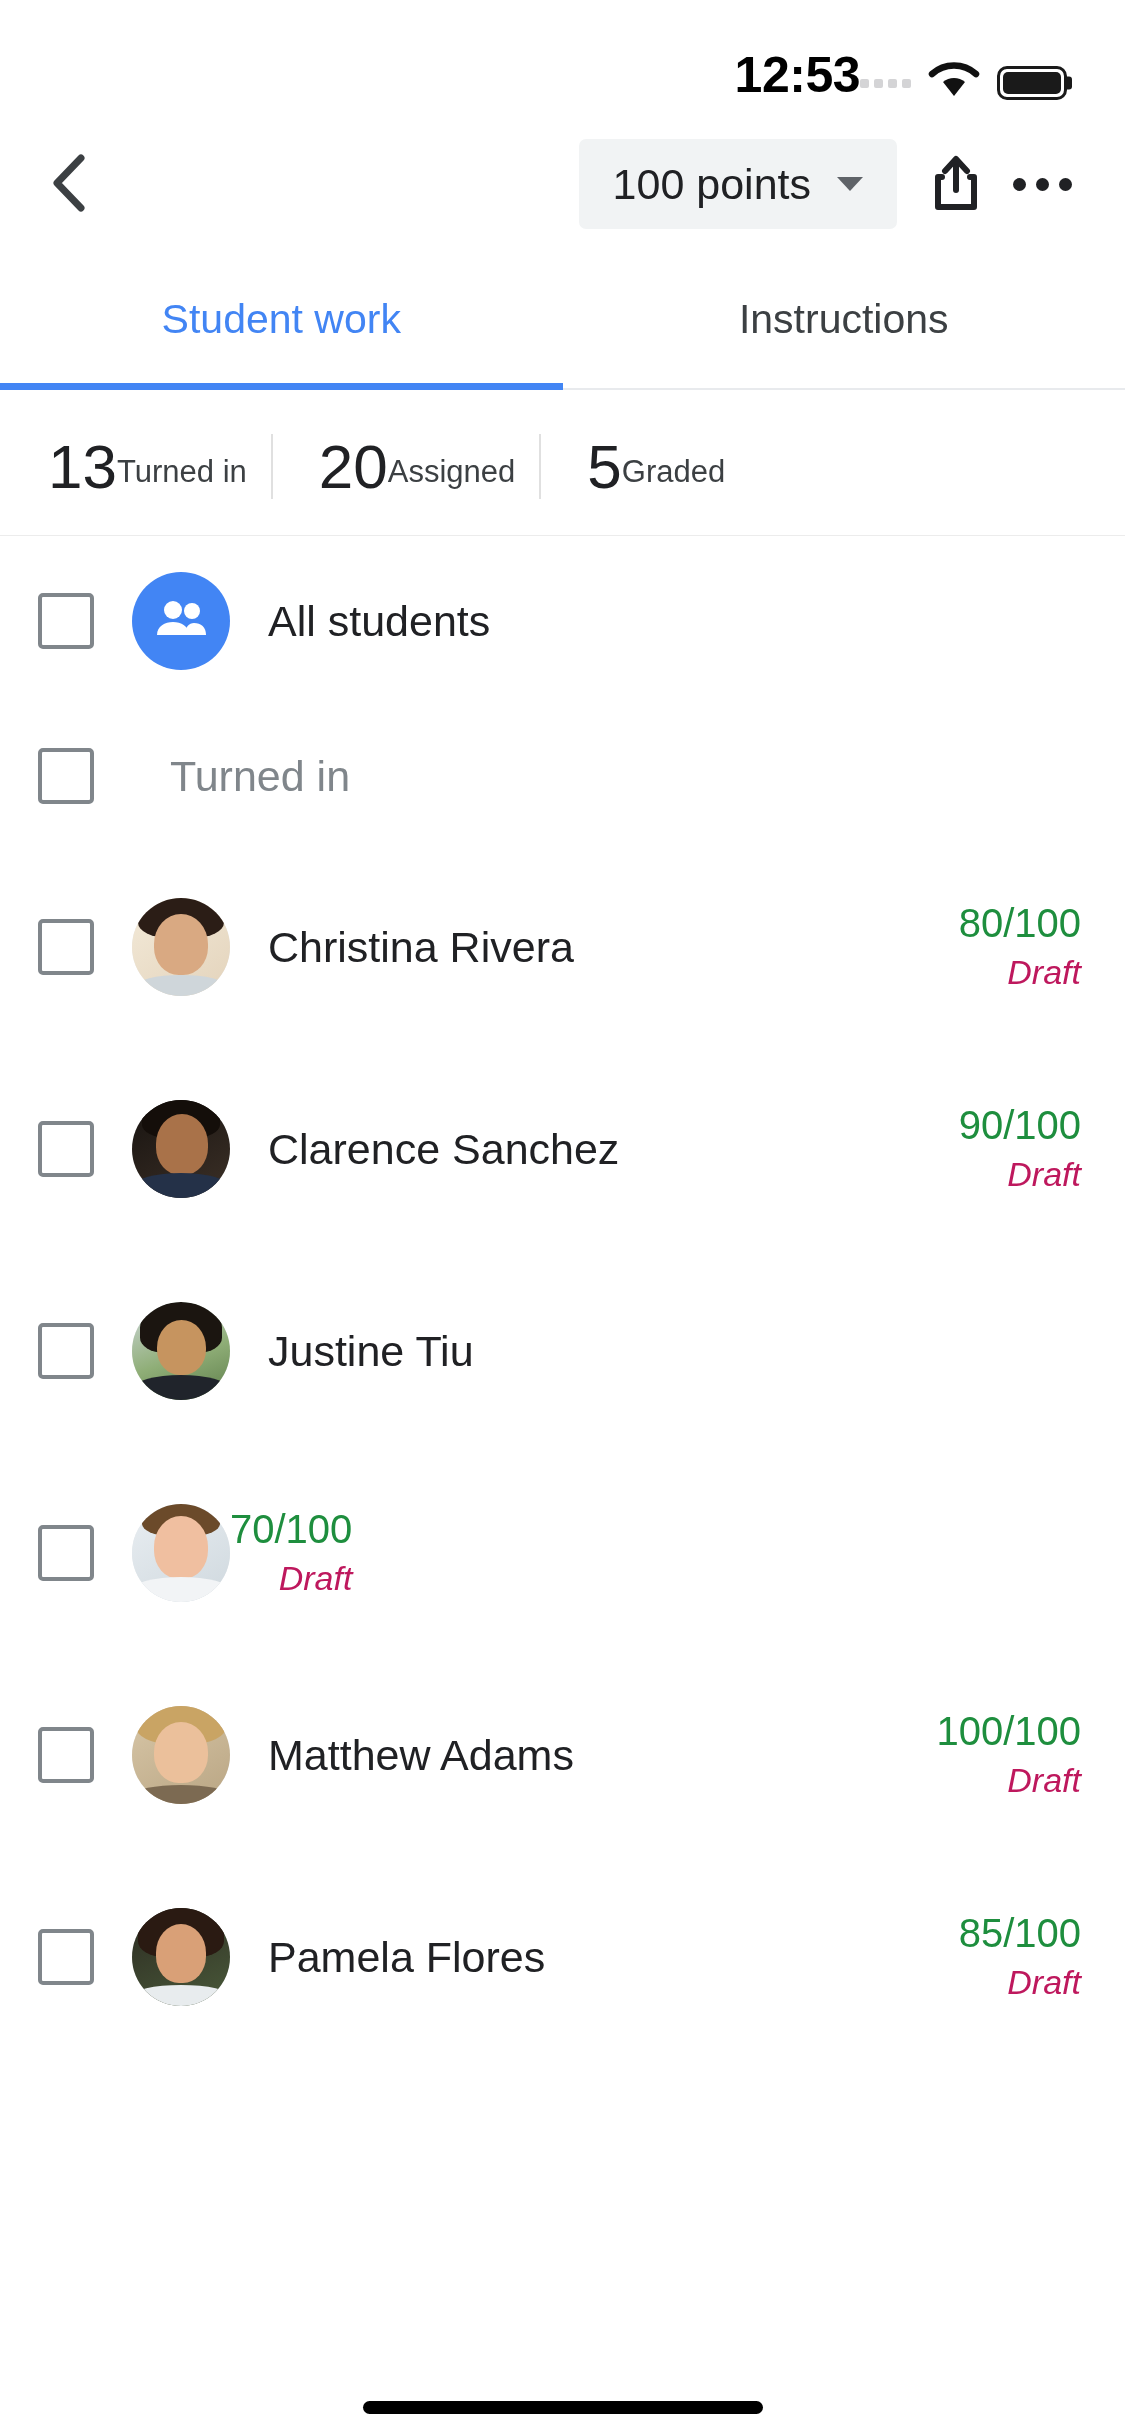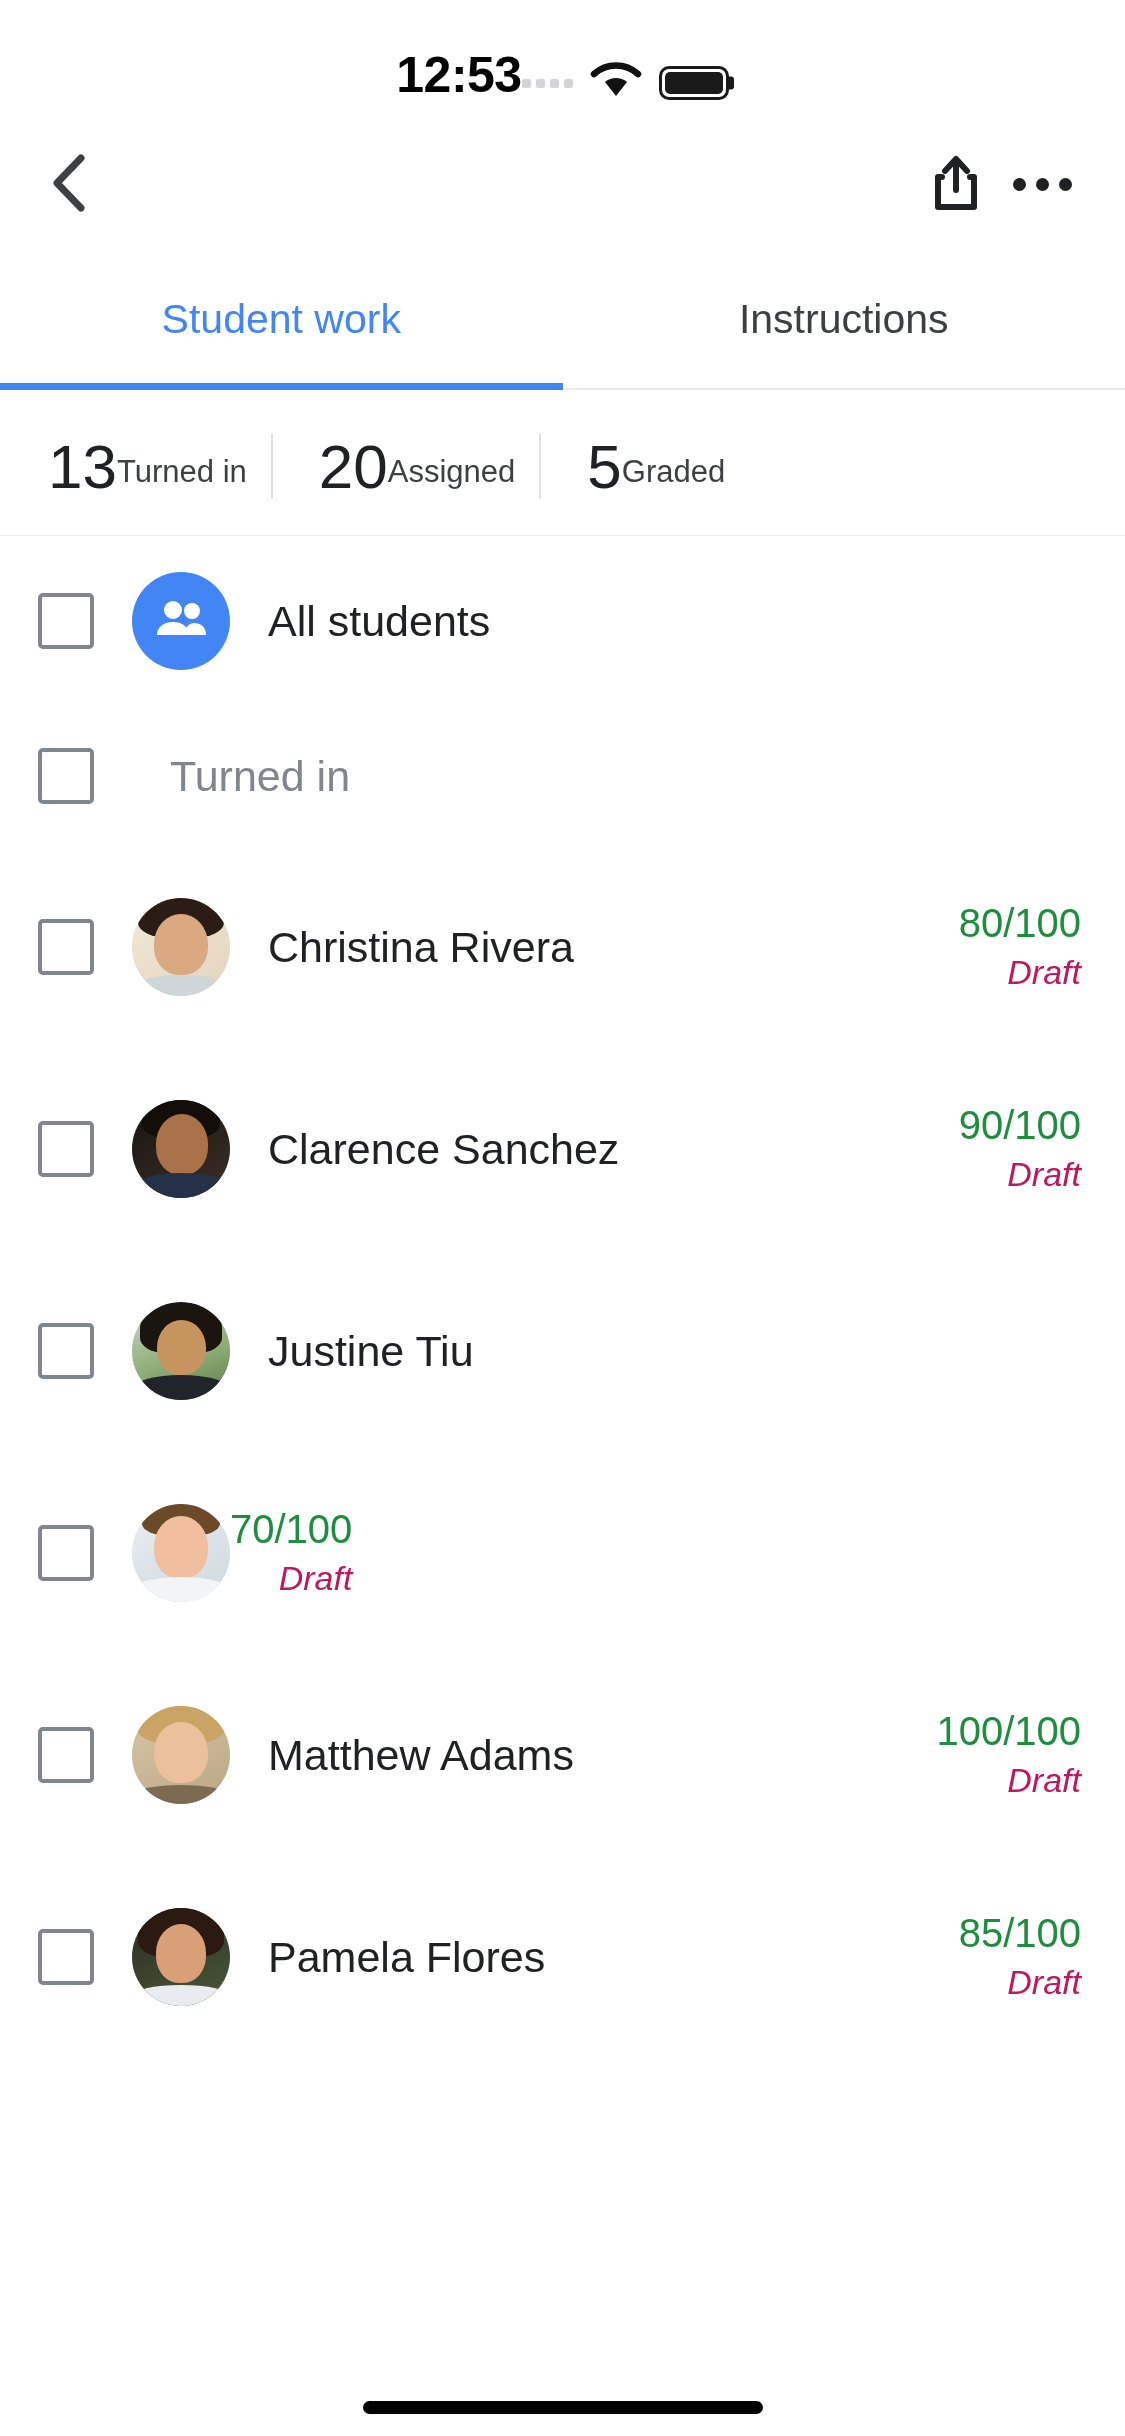--- a/index.html
+++ b/index.html
@@ -7,21 +7,21 @@
     width:1125px; height:2436px;
     background:#ffffff;
     font-family:"Liberation Sans", sans-serif;
     -webkit-font-smoothing:antialiased;
     overflow:hidden;
   }
 
   
   .statusbar{
     height:118px; width:100%;
-    display:flex; align-items:flex-end; justify-content:center;
+    display:flex; align-items:flex-end; justify-content:flex-end;
     padding:12px 58px 14px 58px;
   }
   .status-time{
     font-size:50px; font-weight:600; color:#000; letter-spacing:-0.5px;
   }
   .status-right{ display:flex; align-items:center; gap:17px; }
   .sig-dots{ display:flex; gap:5px; align-items:center; }
   .sig-dots i{ display:block; width:9px; height:9px; background:#d4d4d6; border-radius:2px; }
   .wifi-ico{ display:block; }
   .batt{
@@ -189,20 +189,24 @@
   <button class="icon-btn">
     <span>
       <svg width="48" height="62" viewBox="0 0 48 62">
         <polyline points="34,6 10,31 34,56" fill="none" stroke="#3c4043" stroke-width="7" stroke-linecap="round" stroke-linejoin="round"></polyline>
       </svg>
     </span>
   </button>
 
   <div class="appbar-spacer"></div>
 
+  <button class="points-chip">
+    <span class="label">100 points</span>
+    <span class="caret"></span>
+  </button>
 
   <button class="icon-btn">
     <span>
       <svg width="46" height="56" viewBox="0 0 46 56">
         <path d="M9 22 H5 V52 H41 V22 H37" fill="none" stroke="#202124" stroke-width="6" stroke-linecap="round" stroke-linejoin="round"></path>
         <line x1="23" y1="5" x2="23" y2="35" stroke="#202124" stroke-width="6" stroke-linecap="round"></line>
         <polyline points="12,16 23,4 34,16" fill="none" stroke="#202124" stroke-width="6" stroke-linecap="round" stroke-linejoin="round"></polyline>
       </svg>
     </span>
   </button>

